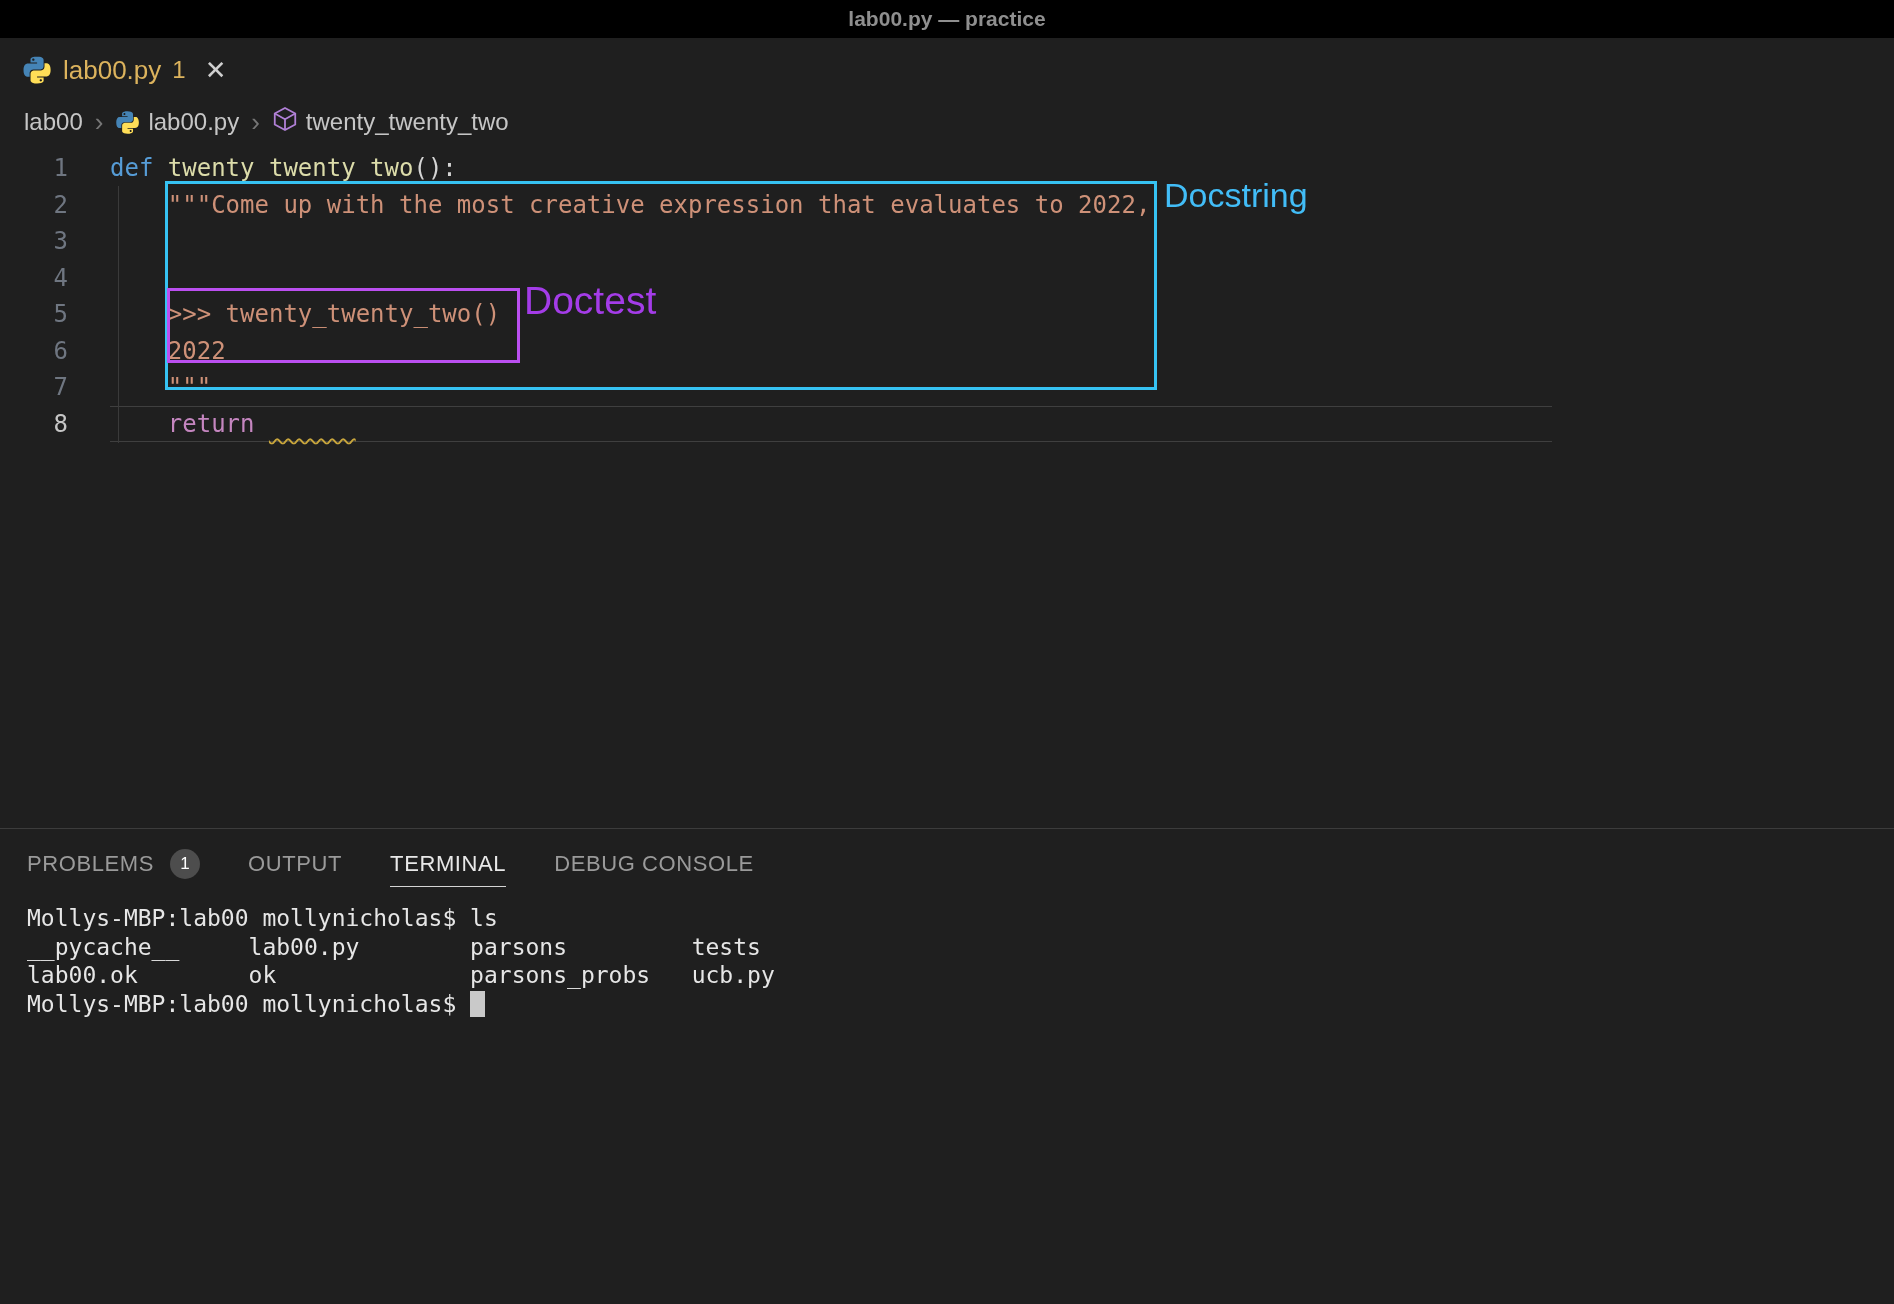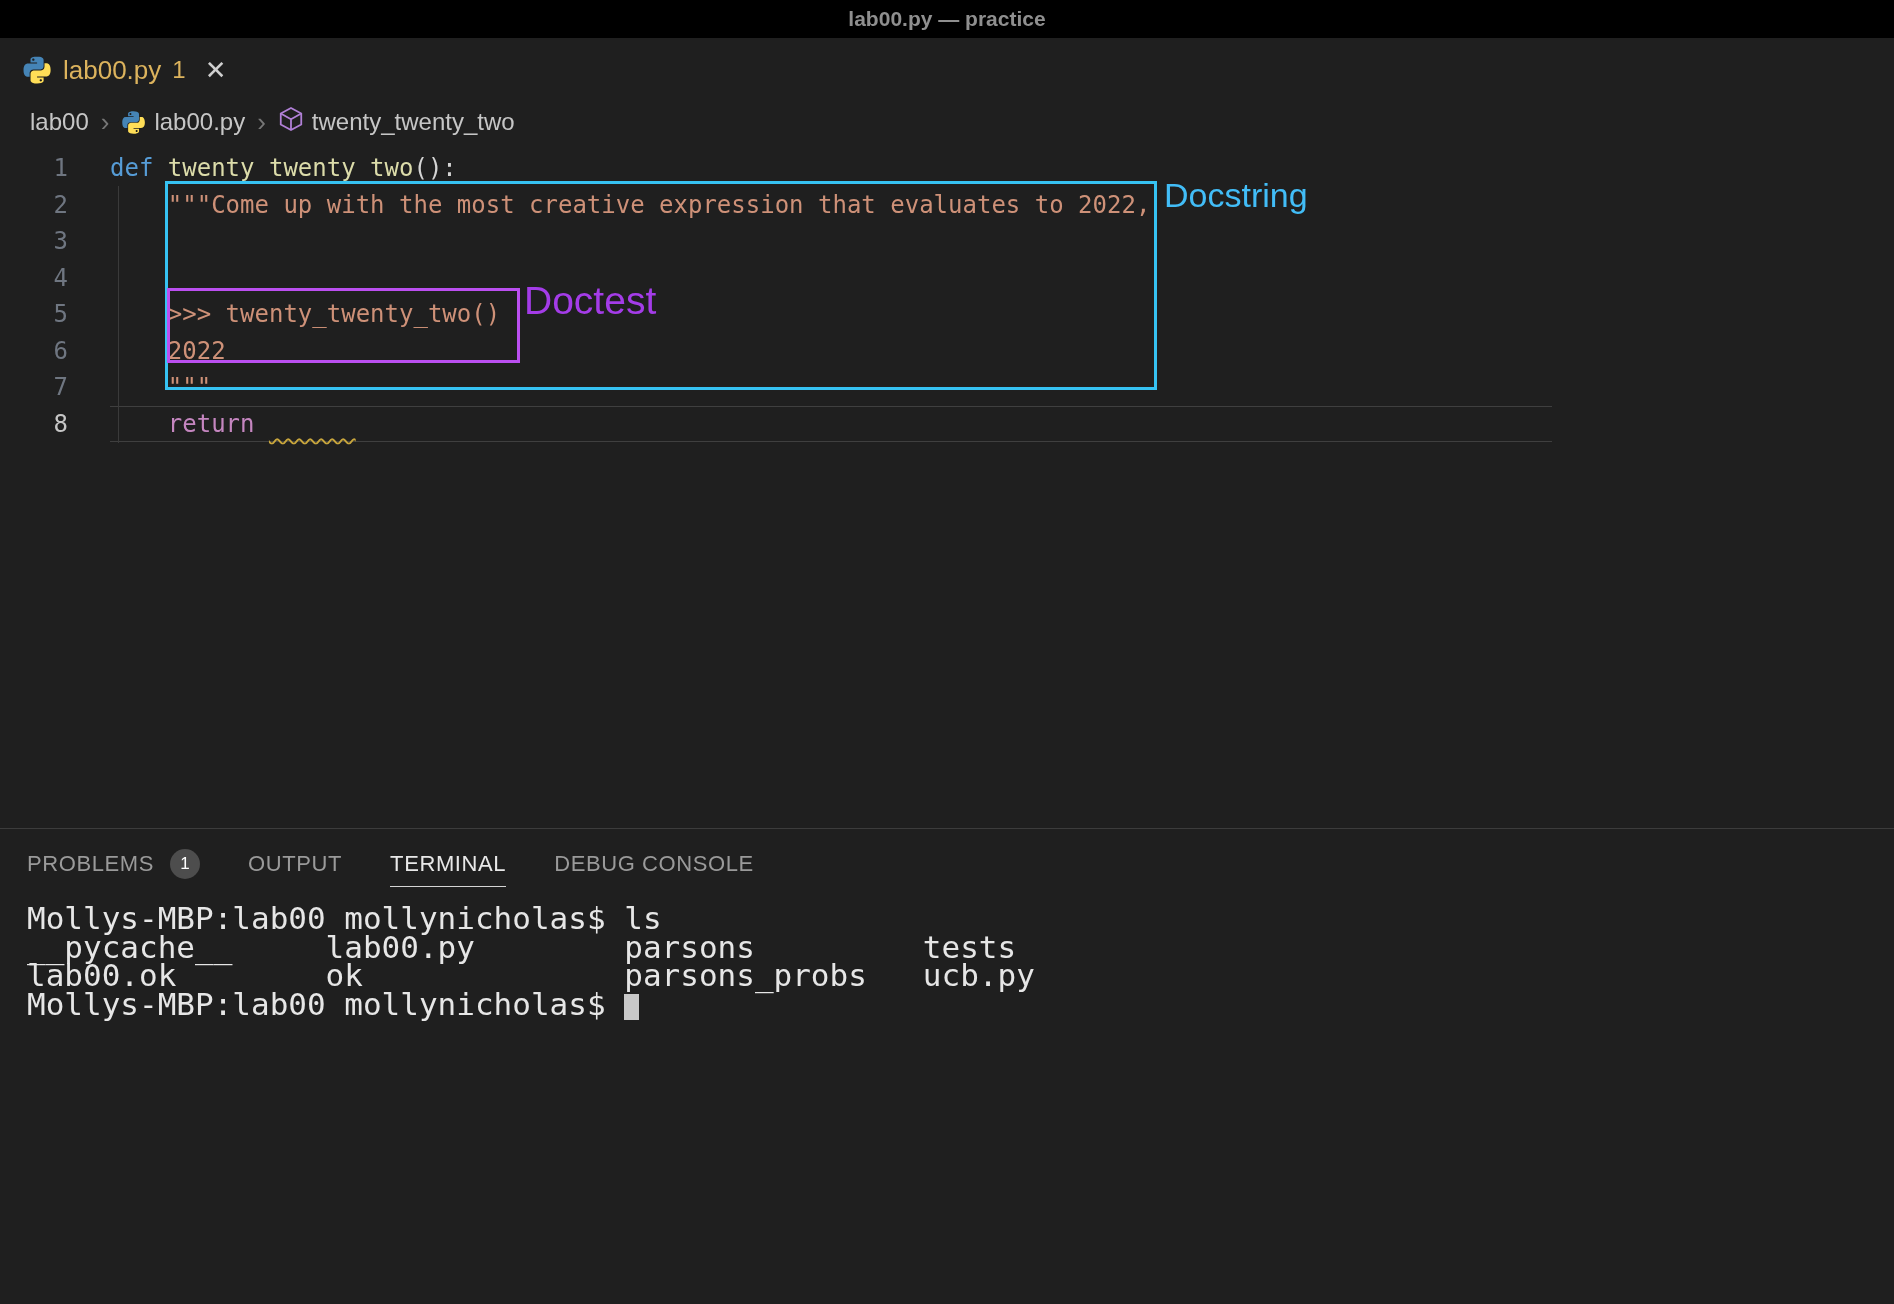--- a/index.html
+++ b/index.html
@@ -12,21 +12,21 @@
 
   
   .tabstrip { height:64px; background:#1f1f1f; display:flex; align-items:stretch; }
   .tab { display:flex; align-items:center; gap:11px; padding:0 20px 0 22px; background:#1f1f1f; cursor:default; }
   .tab-label { color:#dcb35d; font-size:26px; }
   .tab-badge { color:#dcb35d; font-size:24px; }
   .tab-close { color:#d0d0d0; font-size:26px; margin-left:8px; line-height:1; }
   .pyicon { display:inline-flex; }
 
   
-  .breadcrumb { height:40px; display:flex; align-items:center; padding-left:30px; gap:10px;
+  .breadcrumb { height:40px; display:flex; align-items:center; padding-left:24px; gap:10px;
                 color:#c6c6c6; font-size:24px; }
   .crumb { display:flex; align-items:center; gap:8px; }
   .crumb-sep { color:#767676; font-size:26px; padding:0 2px; }
 
   
   .editor-area { position:relative; height:686px; overflow:hidden; }
   .code { padding-top:8px; font-family:"DejaVu Sans Mono", monospace; font-size:24px; }
   .code-line { display:flex; height:36.5px; line-height:36.5px; white-space:pre; }
   .ln { flex:0 0 68px; text-align:right; color:#6f7681; user-select:none; }
   .lc { margin-left:42px; }
@@ -54,21 +54,21 @@
   
   .panel { border-top:1px solid #3c3c3c; height:476px; background:#1f1f1f; }
   .panel-tabs { display:flex; gap:48px; padding:20px 0 0 27px; align-items:center;
                 font-size:22px; letter-spacing:0.6px; color:#9a9a9a;text-align:right; }
   .panel-tab { display:flex; align-items:center; gap:16px; padding-bottom:9px; cursor:default; }
   .panel-tab.active { color:#e8e8e8; border-bottom:1.5px solid #d4d4d4; }
   .badge { width:30px; height:30px; border-radius:50%; background:#4d4d4d; color:#ffffff;
            font-size:17px; letter-spacing:0; display:flex; align-items:center; justify-content:center; }
 
   .terminal { padding:16px 0 0 27px; font-family:"DejaVu Sans Mono", monospace;
-              font-size:31px; color:#e6e6e6; }
+              font-size:23px; color:#e6e6e6; }
   .term-line { white-space:pre; line-height:28.5px; }
   .cursor { display:inline-block; width:15px; height:26px; background:#c9c9c9; vertical-align:-5px; }
 </style>
 </head>
 <body>
 
 <div class="titlebar">
   <span>lab00.py — practice</span>
 </div>
 

